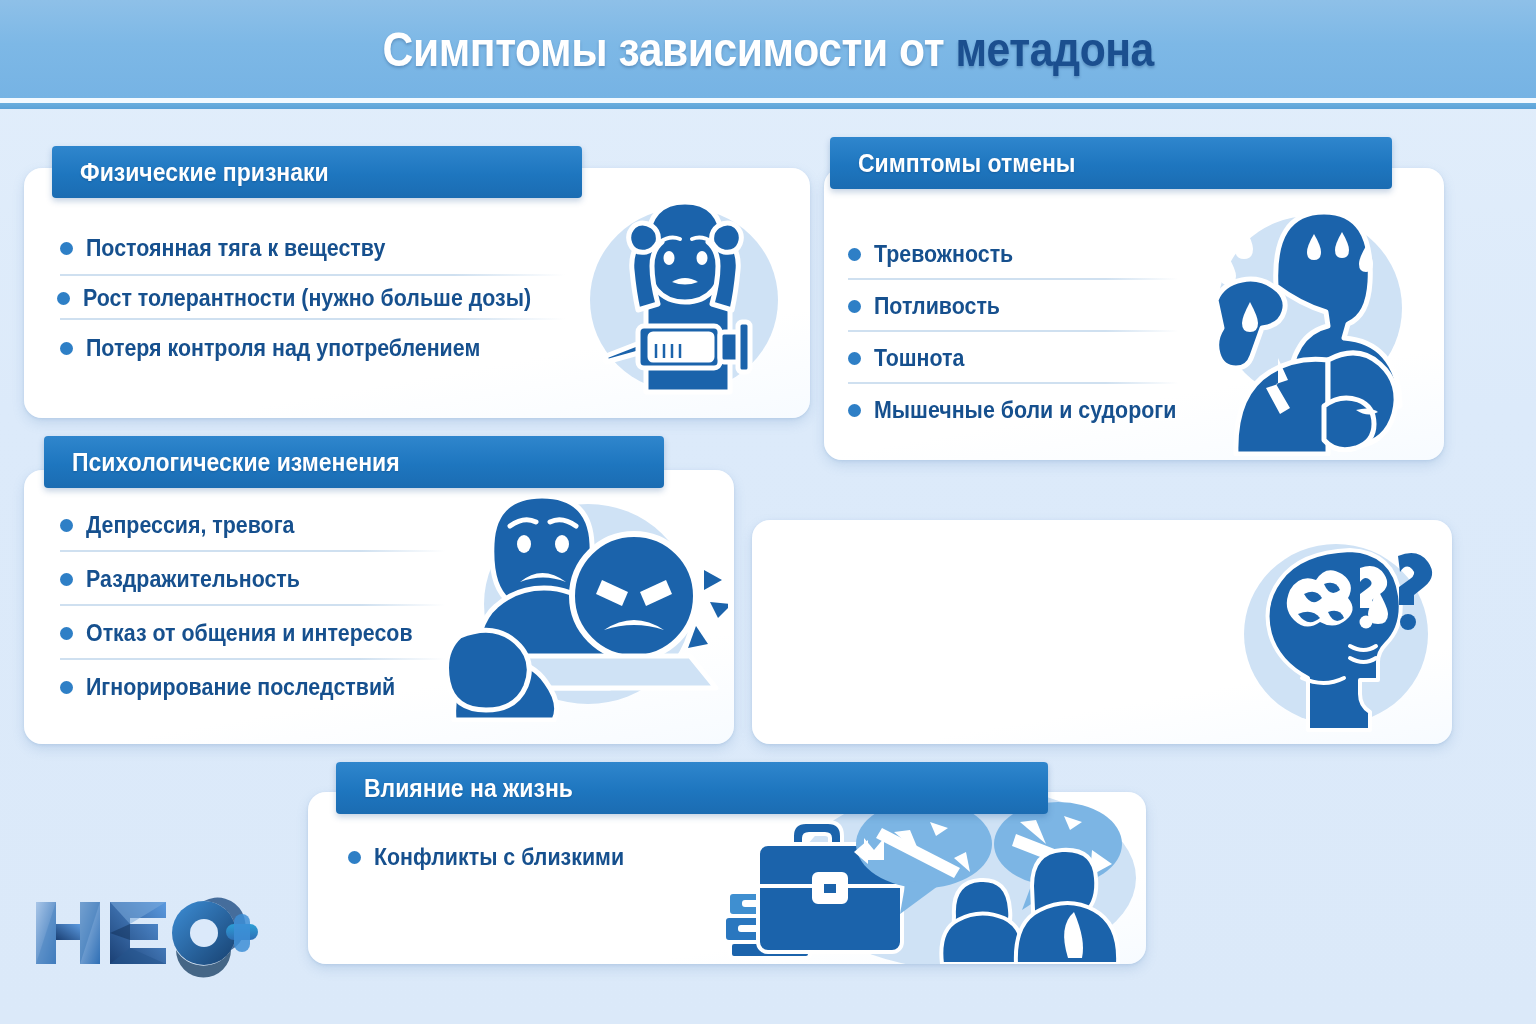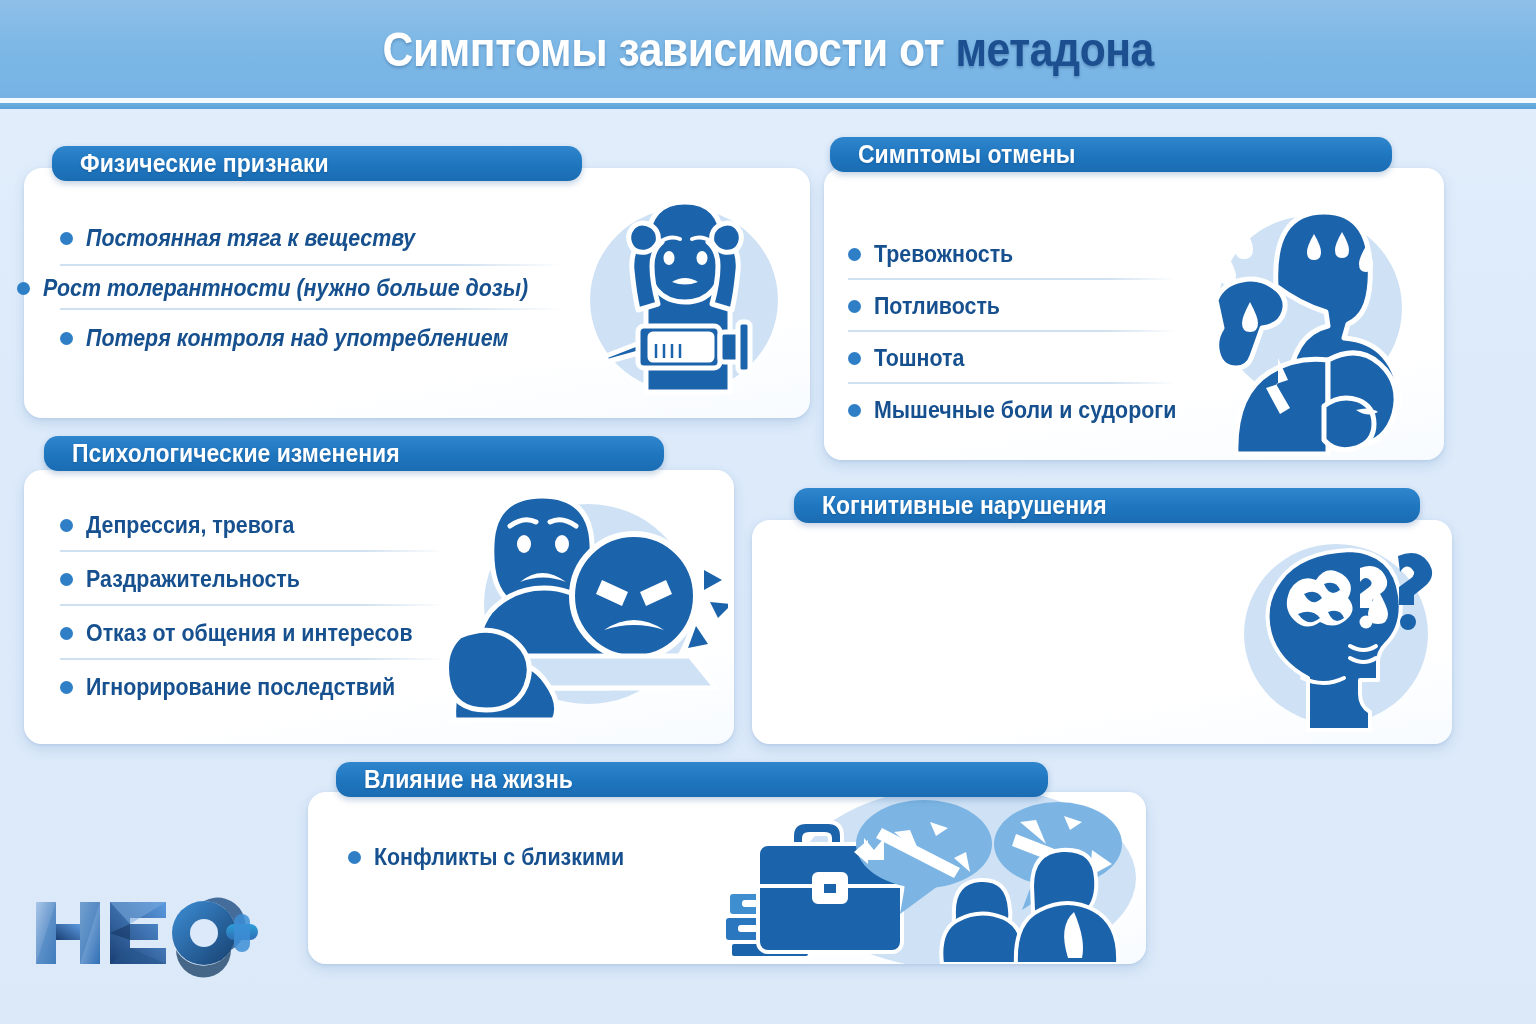--- a/index.html
+++ b/index.html
@@ -50,23 +50,23 @@
 
   
   .card{
     position:absolute;
     background:linear-gradient(170deg,#ffffff 0%,#ffffff 72%,#f7fbff 100%);
     border-radius:18px;
     box-shadow:0 5px 12px rgba(96,140,190,0.22), 0 1px 3px rgba(96,140,190,0.18);
   }
   .card-head{
     position:absolute;
-    height:35px;
+    height:52px;
     background:linear-gradient(180deg,#2f86cd 0%,#1e76bf 55%,#1b6cb2 100%);
-    border-radius:14px;
+    border-radius:4px;
     box-shadow:0 3px 6px rgba(40,90,150,0.28);
     display:flex; align-items:center;
     padding-left:28px;
     z-index:4;
   }
   .card-head-label{
     color:#ffffff;
     font-size:25px;
     font-weight:bold;
     white-space:nowrap;
@@ -107,21 +107,21 @@
   #logo{
     position:absolute;
     left:30px; top:888px;
     width:230px; height:90px;
     z-index:6;
   }
 
   
   #card-physical   { left:24px;  top:168px; width:786px;  height:250px; }
   #head-physical   { left:52px;  top:146px; width:530px; }
-  #list-physical   { left:60px;  top:210px; width:505px;font-style:italic; }
+  #list-physical   { left:60px;  top:220px; width:505px; }
 
   #card-withdrawal { left:824px; top:168px; width:620px;  height:292px; }
   #head-withdrawal { left:830px; top:137px; width:562px; }
   #list-withdrawal { left:848px; top:228px; width:330px; }
 
   #card-psych      { left:24px;  top:470px; width:710px;  height:274px; }
   #head-psych      { left:44px;  top:436px; width:620px; }
   #list-psych      { left:60px;  top:498px; width:385px; }
 
   #card-cognitive  { left:752px; top:520px; width:700px;  height:224px; }
@@ -354,23 +354,20 @@
         <circle cx="170" cy="84" r="8"></circle>
       </g>
       <g stroke="#ffffff" stroke-width="4" fill="none" stroke-linecap="round">
         <path d="M112 108 q14 8 26 0"></path>
         <path d="M112 120 q14 8 26 0"></path>
         <path d="M64 140 q22 10 42 0"></path>
       </g>
     </svg>
   </div>
 
-  <div class="card-head" id="head-cognitive">
-    <span class="card-head-label">Когнитивные нарушения</span>
-  </div>
 
 
   <div class="card" id="card-life"></div>
 
   <div class="illo" style="left:716px; top:782px; width:420px; height:182px;">
     <svg viewBox="0 0 420 182" width="420" height="182">
       <ellipse cx="250" cy="96" rx="170" ry="92" fill="#cfe2f5"></ellipse>
 
       <g stroke="#ffffff" stroke-width="4" stroke-linejoin="round">
         <rect x="12" y="110" width="78" height="24" rx="5" fill="#3f8fd0"></rect>

